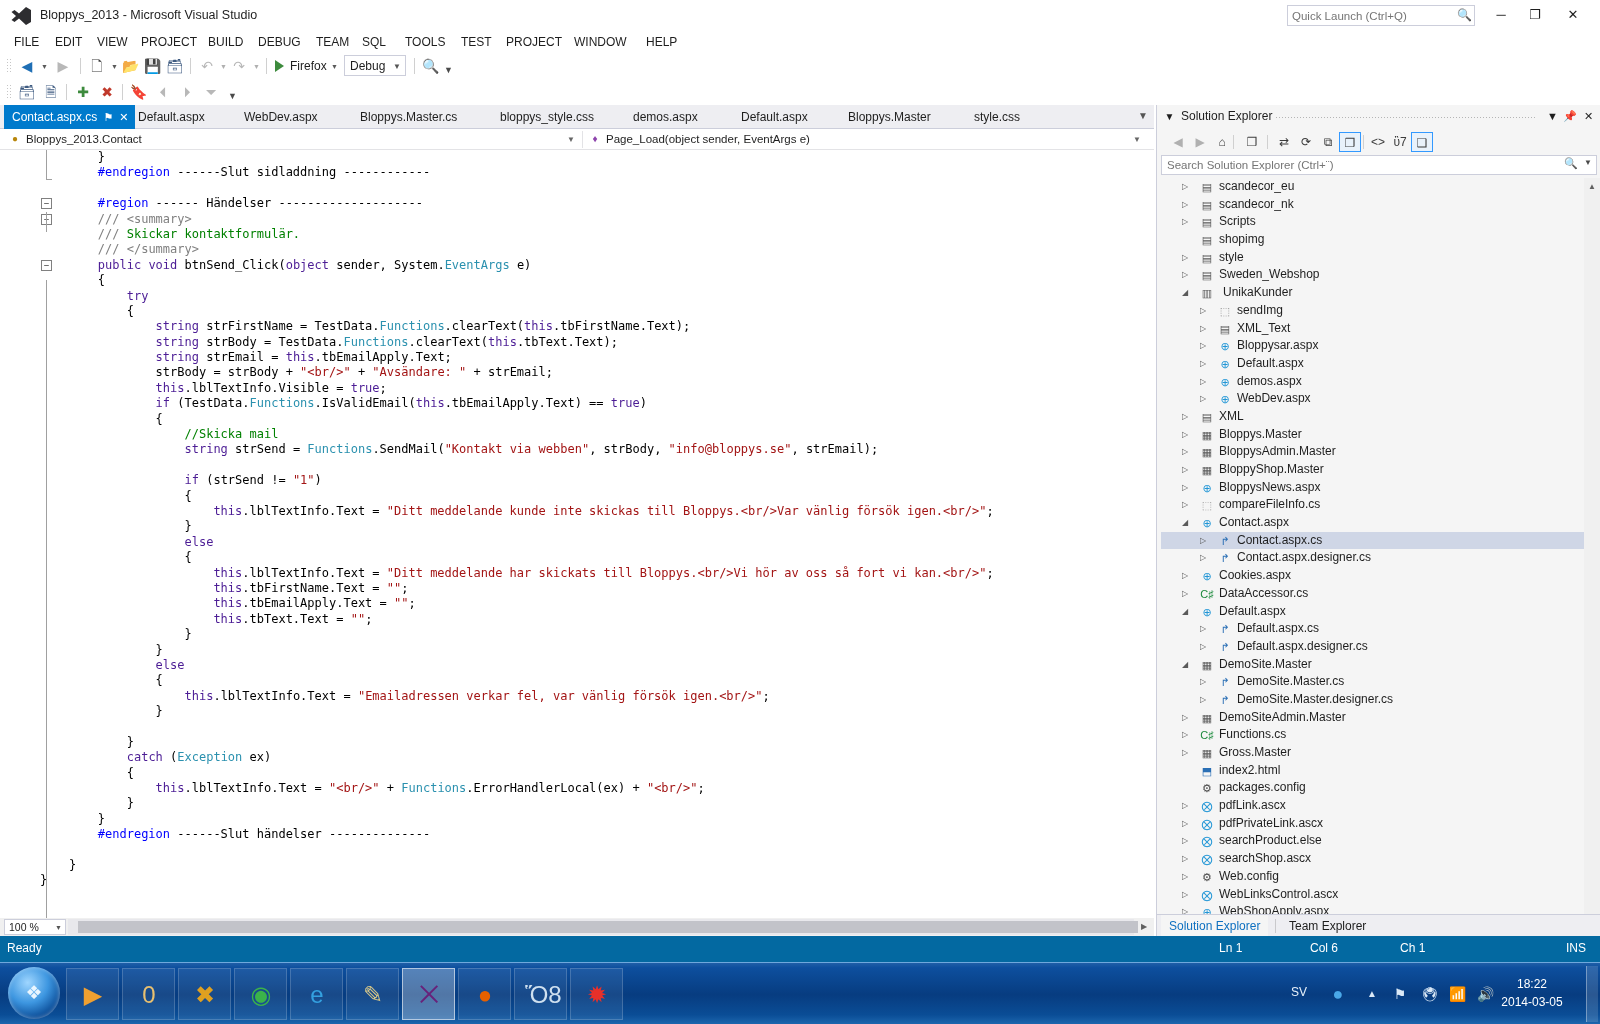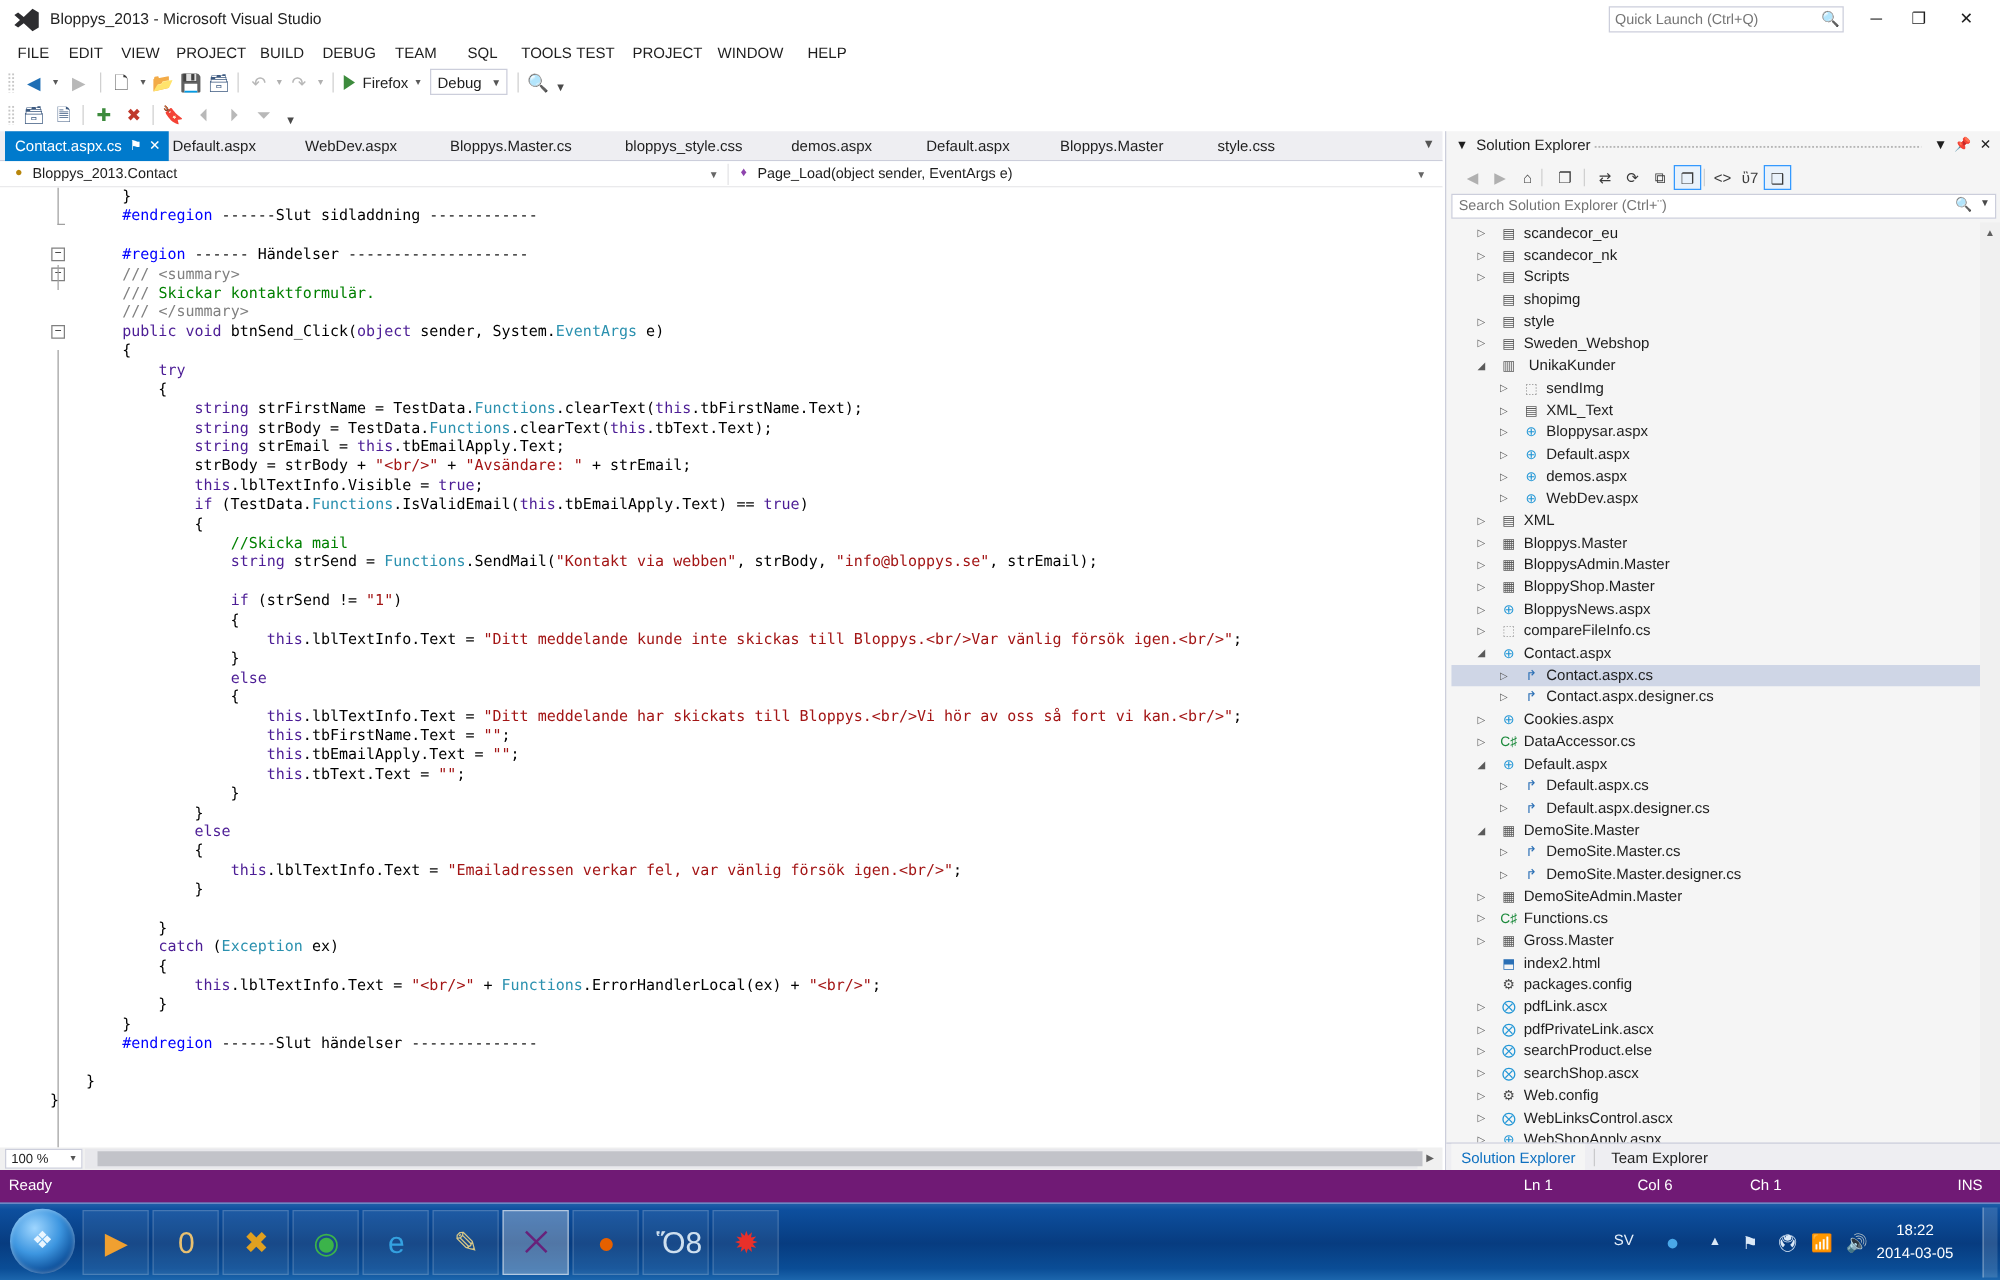--- a/index.html
+++ b/index.html
@@ -297,21 +297,21 @@
     position: absolute; top: 0; height: 22px; font-size: 12px;
     line-height: 22px; padding: 0 8px;
   }
   .sln-tab.active { background: #f5f5f5; color: #0e70c0; }
   .sln-tab.inactive { color: #1e1e1e; }
   .sln-tabdiv { position: absolute; top: 4px; width: 1px; height: 14px; background: #c9c9cc; }
 
   
   .vsstatus {
     position: absolute; left: 0; top: 936px; width: 1600px; height: 32px;
-    background: #701a75;
+    background: #0369a1;
   }
   .vsstatus .ready { position: absolute; left: 7px; top: 5px; font-size: 12px; color: #ffffff; }
   .vsstatus .cell {
     position: absolute; top: 5px; font-size: 12px; color: #ffffff; white-space: nowrap;
   }
 
   
   .taskbar {
     position: absolute; left: 0; top: 962px; width: 1600px; height: 62px;
     background: linear-gradient(to bottom, #1f5fa8 0%, #0d4f9e 8%, #073c80 52%, #0a4d96 85%, #1c66ad 100%);
@@ -380,22 +380,22 @@
   </div>
 
   <div class="menubar" id="menubar">
       <div class="menu-item" style="left: 8px;">FILE</div>
       <div class="menu-item" style="left: 49px;">EDIT</div>
       <div class="menu-item" style="left: 91px;">VIEW</div>
       <div class="menu-item" style="left: 135px;">PROJECT</div>
       <div class="menu-item" style="left: 202px;">BUILD</div>
       <div class="menu-item" style="left: 252px;">DEBUG</div>
       <div class="menu-item" style="left: 310px;">TEAM</div>
-      <div class="menu-item" style="left: 368px;">SQL</div>
-      <div class="menu-item" style="left: 411px;">TOOLS</div>
+      <div class="menu-item" style="left: 356px;">SQL</div>
+      <div class="menu-item" style="left: 399px;">TOOLS</div>
       <div class="menu-item" style="left: 455px; text-align: center;">TEST</div>
       <div class="menu-item" style="left: 500px;">PROJECT</div>
       <div class="menu-item" style="left: 568px;">WINDOW</div>
       <div class="menu-item" style="left: 640px;">HELP</div>
     </div>
 
   <div class="toolbar">
     <div class="tb-row tb-row1">
       <div class="tb-grip" style="left:6px"></div>
       <div class="tb-btn" style="left:16px;color:#1f6fb5">◀</div>

